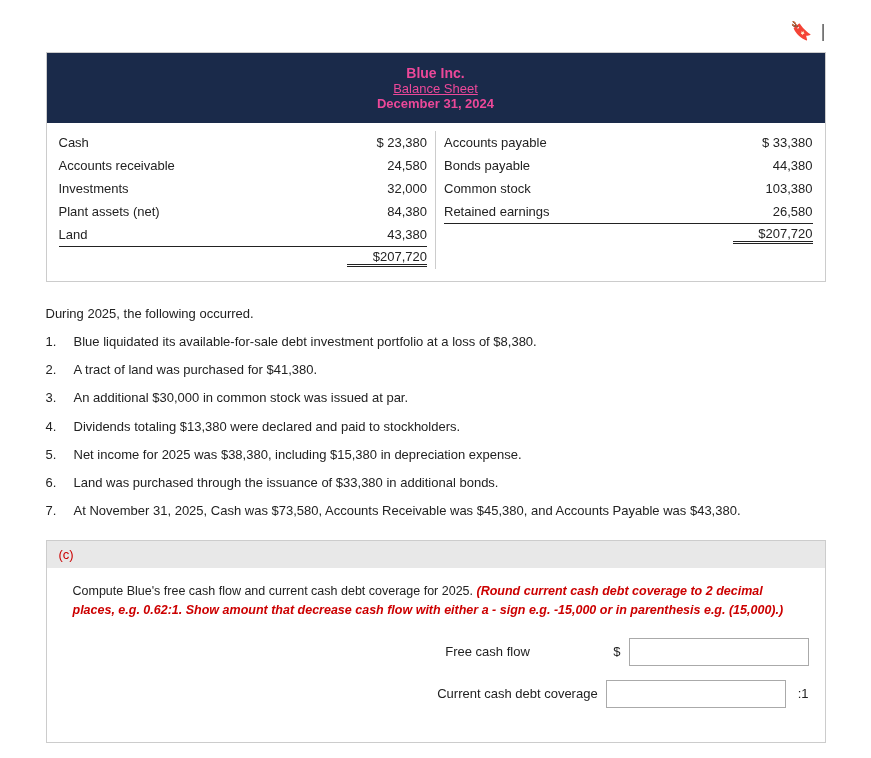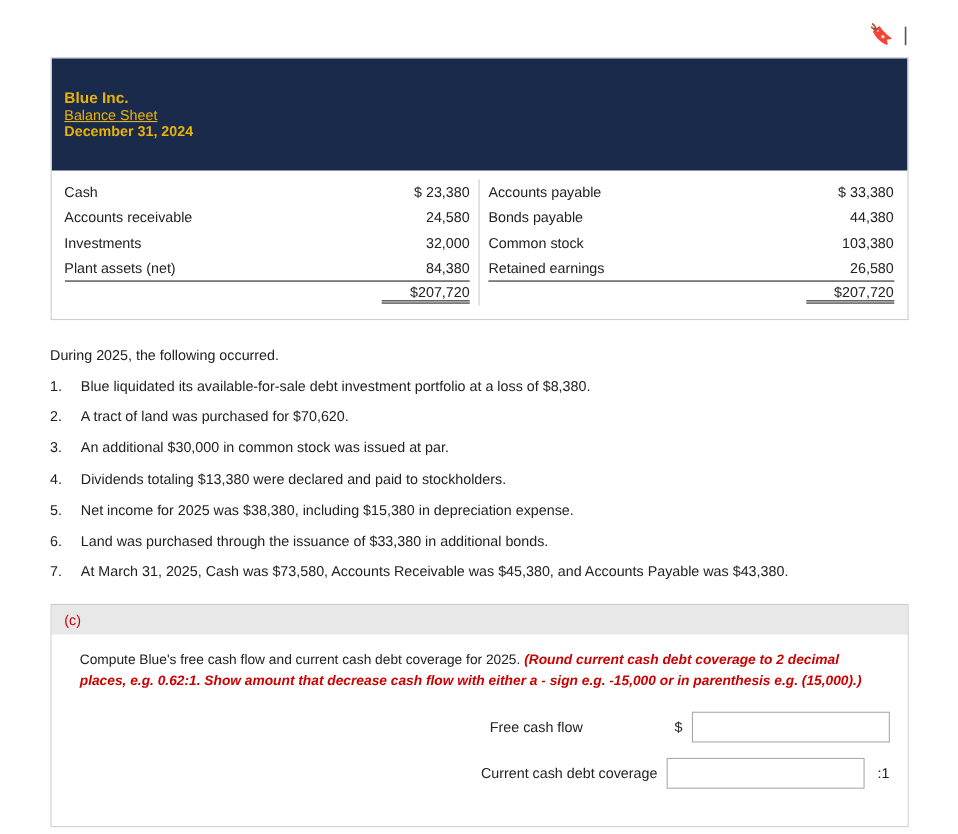--- a/index.html
+++ b/index.html
@@ -19,23 +19,23 @@
 
     
     .balance-sheet-wrapper {
       border: 1px solid #ccc;
       margin-bottom: 24px;
       overflow: hidden;
     }
 
     .bs-header {
       background-color: #1a2a4a;
-      color: #eab308;
-      text-align: left;
-      padding: 28px 12px;
+      color: #ec4899;
+      text-align: center;
+      padding: 12px 12px;
     }
 
     .bs-header .company-name {
       font-weight: bold;
       font-size: 14px;
     }
 
     .bs-header .doc-type {
       font-size: 13px;
       text-decoration: underline;
@@ -232,20 +232,24 @@
             <span class="amount">24,580</span>
           </div>
           <div class="bs-row">
             <span class="label">Investments</span>
             <span class="amount">32,000</span>
           </div>
           <div class="bs-row">
             <span class="label">Plant assets (net)</span>
             <span class="amount">84,380</span>
           </div>
+          <div class="bs-row">
+            <span class="label">Land</span>
+            <span class="amount">43,380</span>
+          </div>
           <div class="bs-total-row double-underline">
             <span class="amount">$207,720</span>
           </div>
         </div>
 
       <div class="divider"></div>
 
       <div class="bs-col" id="liabilities-col">
       <div class="bs-row">
             <span class="label">Accounts payable</span>
@@ -272,41 +276,41 @@
 
   <div class="during-section">
     <p class="during-title">During 2025, the following occurred.</p>
     <ul class="numbered-list" id="during-list">
     <li>
           <span class="num">1.</span>
           <span>Blue liquidated its available-for-sale debt investment portfolio at a loss of $8,380.</span>
         </li>
         <li>
           <span class="num">2.</span>
-          <span>A tract of land was purchased for $70,620.</span>
+          <span>A tract of land was purchased for $41,380.</span>
         </li>
         <li>
           <span class="num">3.</span>
           <span>An additional $30,000 in common stock was issued at par.</span>
         </li>
         <li>
           <span class="num">4.</span>
           <span>Dividends totaling $13,380 were declared and paid to stockholders.</span>
         </li>
         <li>
           <span class="num">5.</span>
           <span>Net income for 2025 was $38,380, including $15,380 in depreciation expense.</span>
         </li>
         <li>
           <span class="num">6.</span>
           <span>Land was purchased through the issuance of $33,380 in additional bonds.</span>
         </li>
         <li>
           <span class="num">7.</span>
-          <span>At March 31, 2025, Cash was $73,580, Accounts Receivable was $45,380, and Accounts Payable was $43,380.</span>
+          <span>At November 31, 2025, Cash was $73,580, Accounts Receivable was $45,380, and Accounts Payable was $43,380.</span>
         </li>
       </ul>
   </div>
 
   <div class="section-c">
     <div class="section-c-header">(c)</div>
     <div class="section-c-body">
       <p class="instruction-text">
         <span>Compute Blue's free cash flow and current cash debt coverage for 2025.</span>
         <strong>(Round current cash debt coverage to 2 decimal places, e.g. 0.62:1. Show amount that decrease cash flow with either a - sign e.g. -15,000 or in parenthesis e.g. (15,000).)</strong>

